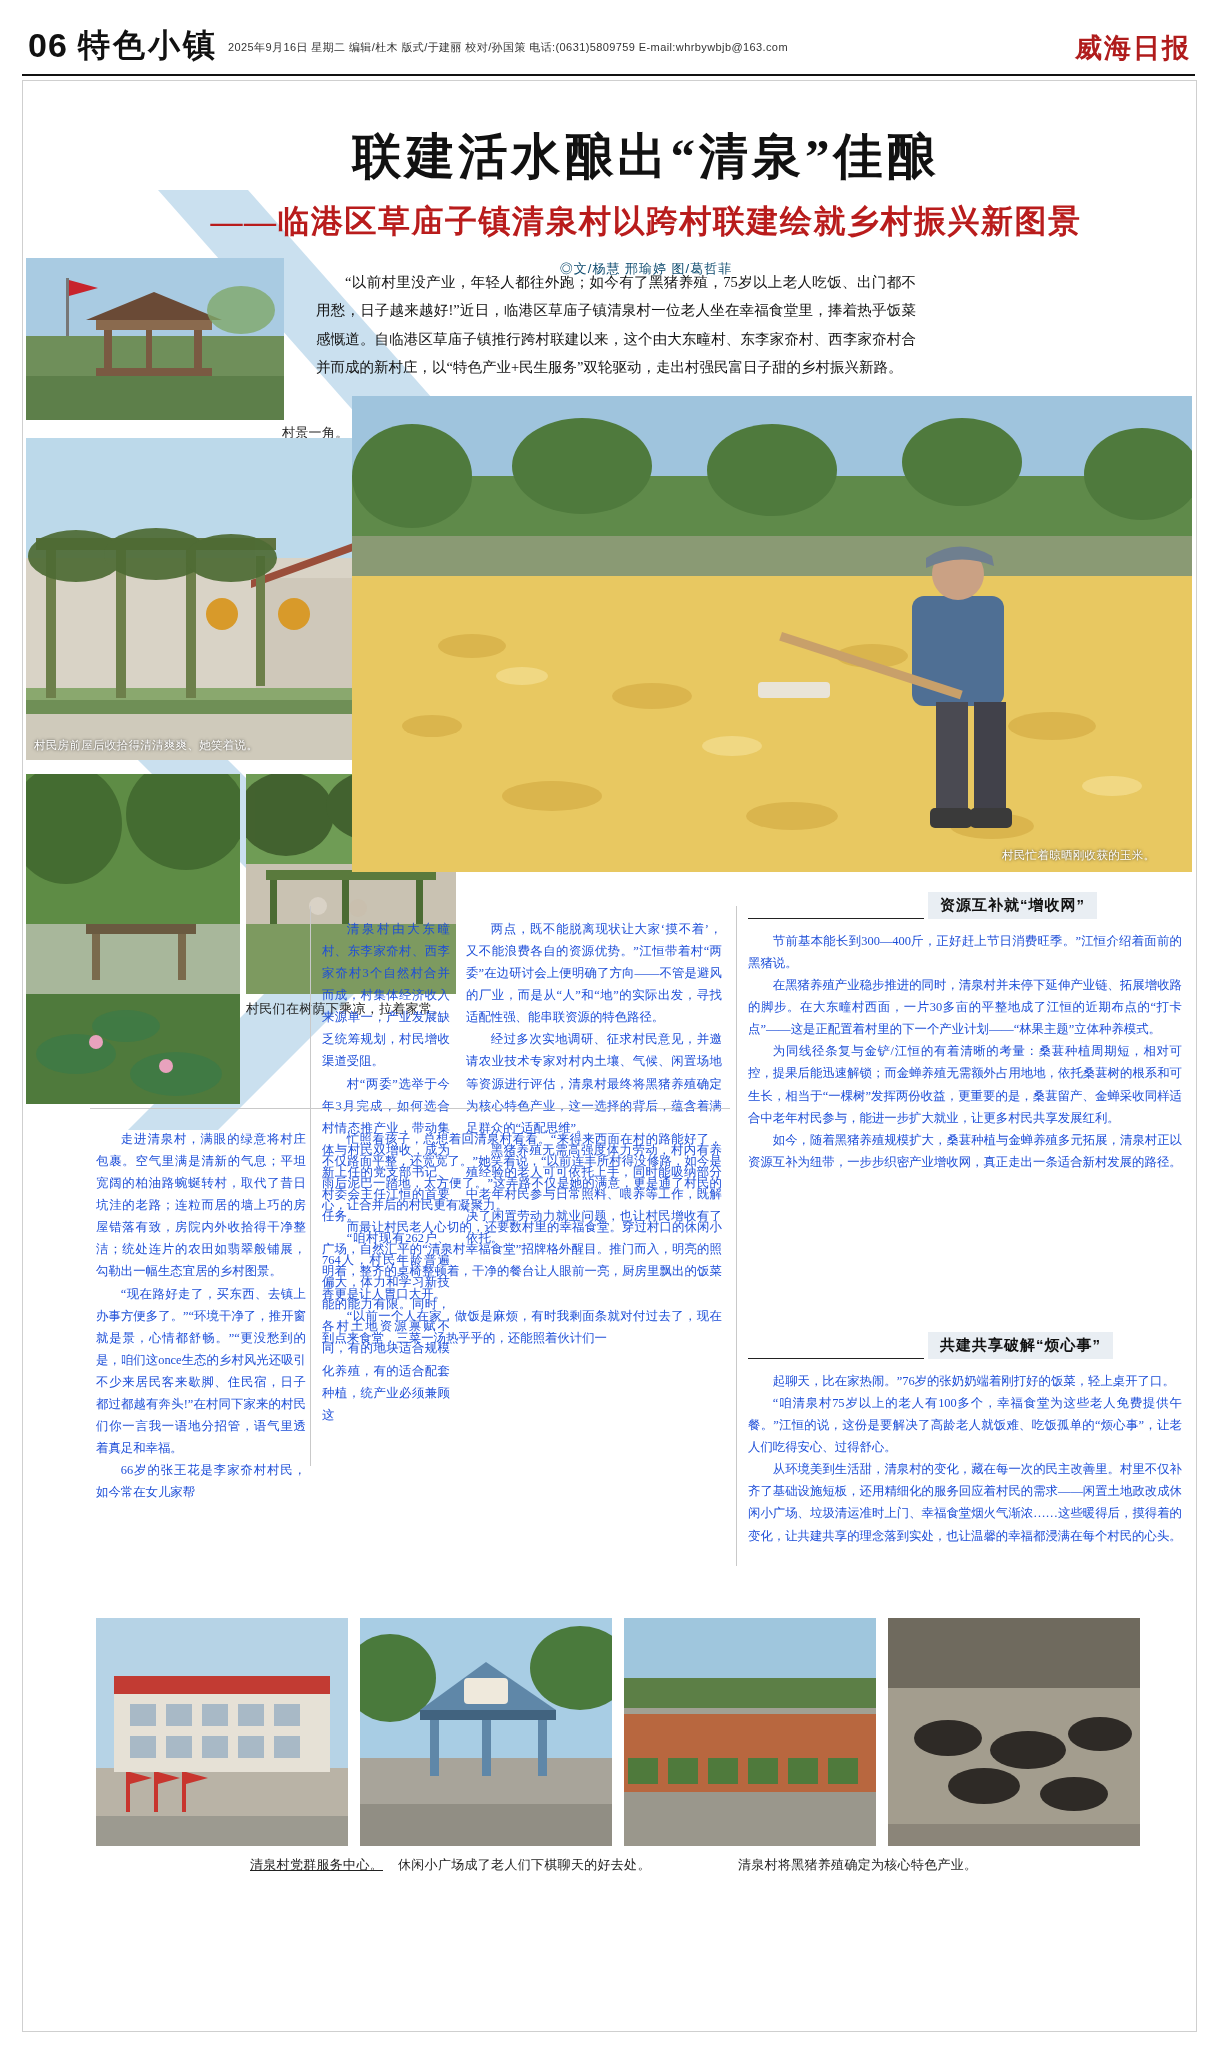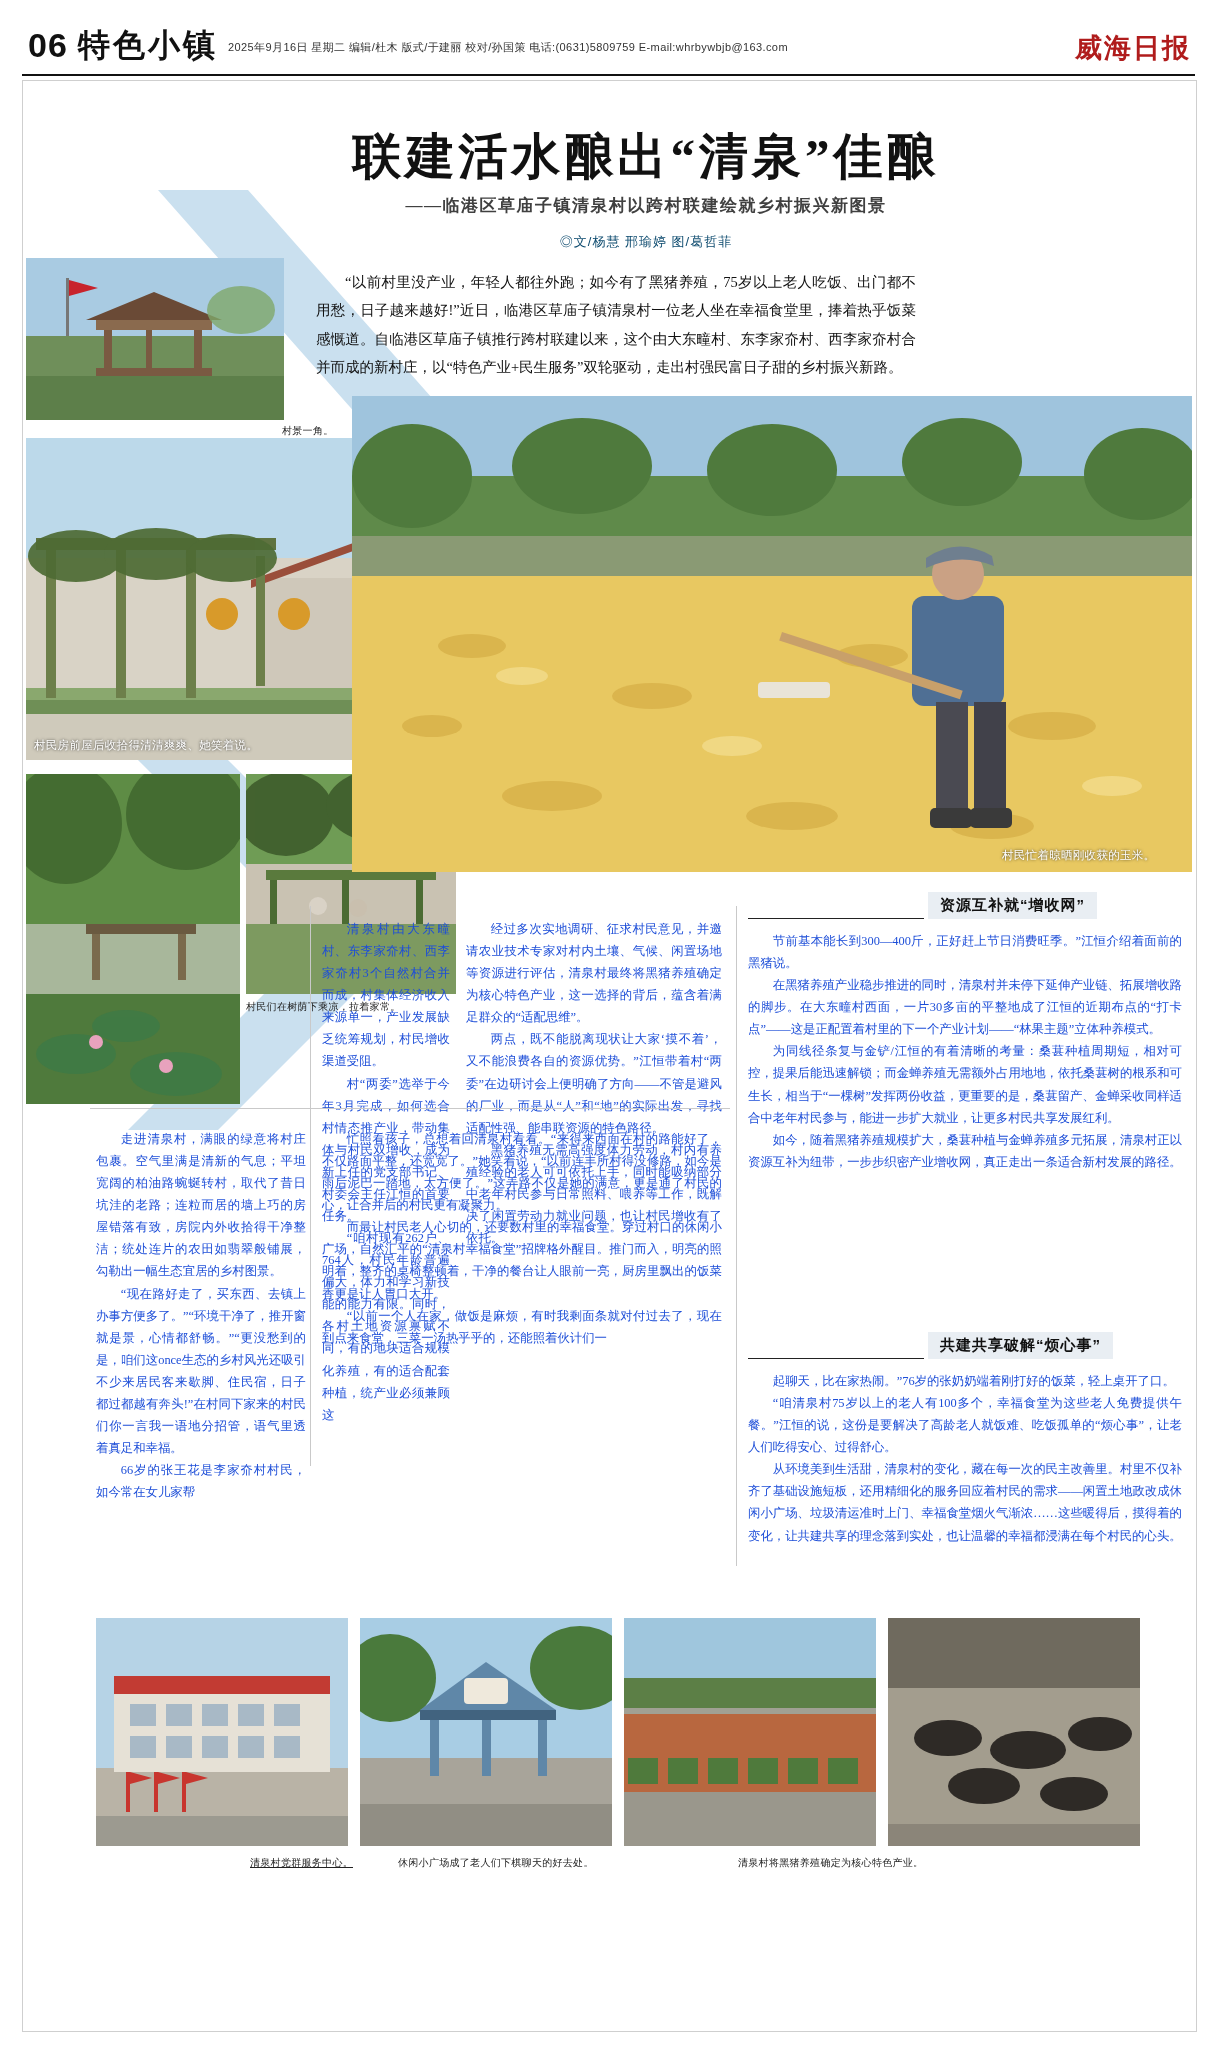--- a/index.html
+++ b/index.html
@@ -42,41 +42,41 @@
     border:1px solid #cfcfcf;
   }
   
   .headline-wrap{
     position:absolute;left:196px;top:128px;width:900px;text-align:center;
   }
   .headline-main{
     font-size:49px;font-weight:bold;letter-spacing:4px;color:#111;line-height:1.18;
   }
   .headline-sub{
-    margin-top:8px;font-size:17px;font-weight:bold;letter-spacing:1.5px;color:#404040;
+    margin-top:14px;font-size:32px;font-weight:bold;letter-spacing:1.5px;color:#b91c1c;
   }
   .byline{
     margin-top:16px;font-size:13px;color:#0c4a6e;letter-spacing:1px;
     font-family:"Liberation Sans", sans-serif;
   }
   
   .lead{
     position:absolute;left:316px;top:268px;width:600px;
     font-size:14.5px;line-height:1.95;color:#111;text-align:justify;
     text-indent:2em;
   }
   
   .chevron{
     position:absolute;left:68px;top:150px;width:560px;height:1050px;
     pointer-events:none;
   }
   
   .photo{position:absolute;overflow:hidden;background:#9fb4c4;}
   .cap{
-    position:absolute;font-size:10px;color:#222;letter-spacing:.3px;
+    position:absolute;font-size:13px;color:#222;letter-spacing:.3px;
     font-family:"Liberation Sans", sans-serif;
   }
   .cap-w{
     position:absolute;font-size:11.5px;color:#fff;letter-spacing:.3px;
     font-family:"Liberation Sans", sans-serif;text-shadow:0 0 3px rgba(0,0,0,.8);
   }
   
   #photo-pavilion{left:26px;top:258px;width:258px;height:162px;}
   
   #photo-trellis{left:26px;top:438px;width:430px;height:322px;}
@@ -281,22 +281,22 @@
 
 <div class="subhead" style="left:928px;top:1332px;">共建共享破解“烦心事”</div>
 <div class="hr-thin" style="left:748px;top:1358px;width:176px;"></div>
 
 <div class="col" style="left:322px;top:918px;width:128px;height:375px;">
     <div style="text-indent: 2em;">清泉村由大东疃村、东李家夼村、西李家夼村3个自然村合并而成，村集体经济收入来源单一，产业发展缺乏统筹规划，村民增收渠道受阻。</div>
     <div style="text-indent: 2em;">村“两委”选举于今年3月完成，如何选合村情态推产业，带动集体与村民双增收，成为新上任的党支部书记、村委会主任江恒的首要任务。</div>
     <div style="text-indent: 2em;">“咱村现有262户、764人，村民年龄普遍偏大，体力和学习新技能的能力有限。同时，各村土地资源禀赋不同，有的地块适合规模化养殖，有的适合配套种植，统产业必须兼顾这</div>
   </div>
 <div class="col" style="left:466px;top:918px;width:256px;height:375px;">
+    <div style="text-indent: 2em;">两点，既不能脱离现状让大家‘摸不着’，又不能浪费各自的资源优势。”江恒带着村“两委”在边研讨会上便明确了方向——不管是避风的厂业，而是从“人”和“地”的实际出发，寻找适配性强、能串联资源的特色路径。</div>
     <div style="text-indent: 2em;">经过多次实地调研、征求村民意见，并邀请农业技术专家对村内土壤、气候、闲置场地等资源进行评估，清泉村最终将黑猪养殖确定为核心特色产业，这一选择的背后，蕴含着满足群众的“适配思维”。</div>
-    <div style="text-indent: 2em;">两点，既不能脱离现状让大家‘摸不着’，又不能浪费各自的资源优势。”江恒带着村“两委”在边研讨会上便明确了方向——不管是避风的厂业，而是从“人”和“地”的实际出发，寻找适配性强、能串联资源的特色路径。</div>
     <div style="text-indent: 2em;">黑猪养殖无需高强度体力劳动，村内有养殖经验的老人可可依托上手，同时能吸纳部分中老年村民参与日常照料、喂养等工作，既解决了闲置劳动力就业问题，也让村民增收有了依托。</div>
   </div>
 <div class="col" style="left:748px;top:930px;width:434px;height:380px;">
     <div style="text-indent: 2em;">节前基本能长到300—400斤，正好赶上节日消费旺季。”江恒介绍着面前的黑猪说。</div>
     <div style="text-indent: 2em;">在黑猪养殖产业稳步推进的同时，清泉村并未停下延伸产业链、拓展增收路的脚步。在大东疃村西面，一片30多亩的平整地成了江恒的近期布点的“打卡点”——这是正配置着村里的下一个产业计划——“林果主题”立体种养模式。</div>
     <div style="text-indent: 2em;">为同线径条复与金铲/江恒的有着清晰的考量：桑葚种植周期短，相对可控，提果后能迅速解锁；而金蝉养殖无需额外占用地地，依托桑葚树的根系和可生长，相当于“一棵树”发挥两份收益，更重要的是，桑葚留产、金蝉采收同样适合中老年村民参与，能进一步扩大就业，让更多村民共享发展红利。</div>
     <div style="text-indent: 2em;">如今，随着黑猪养殖规模扩大，桑葚种植与金蝉养殖多元拓展，清泉村正以资源互补为纽带，一步步织密产业增收网，真正走出一条适合新村发展的路径。</div>
   </div>
 
 <div class="col" style="left:96px;top:1128px;width:210px;height:330px;">

